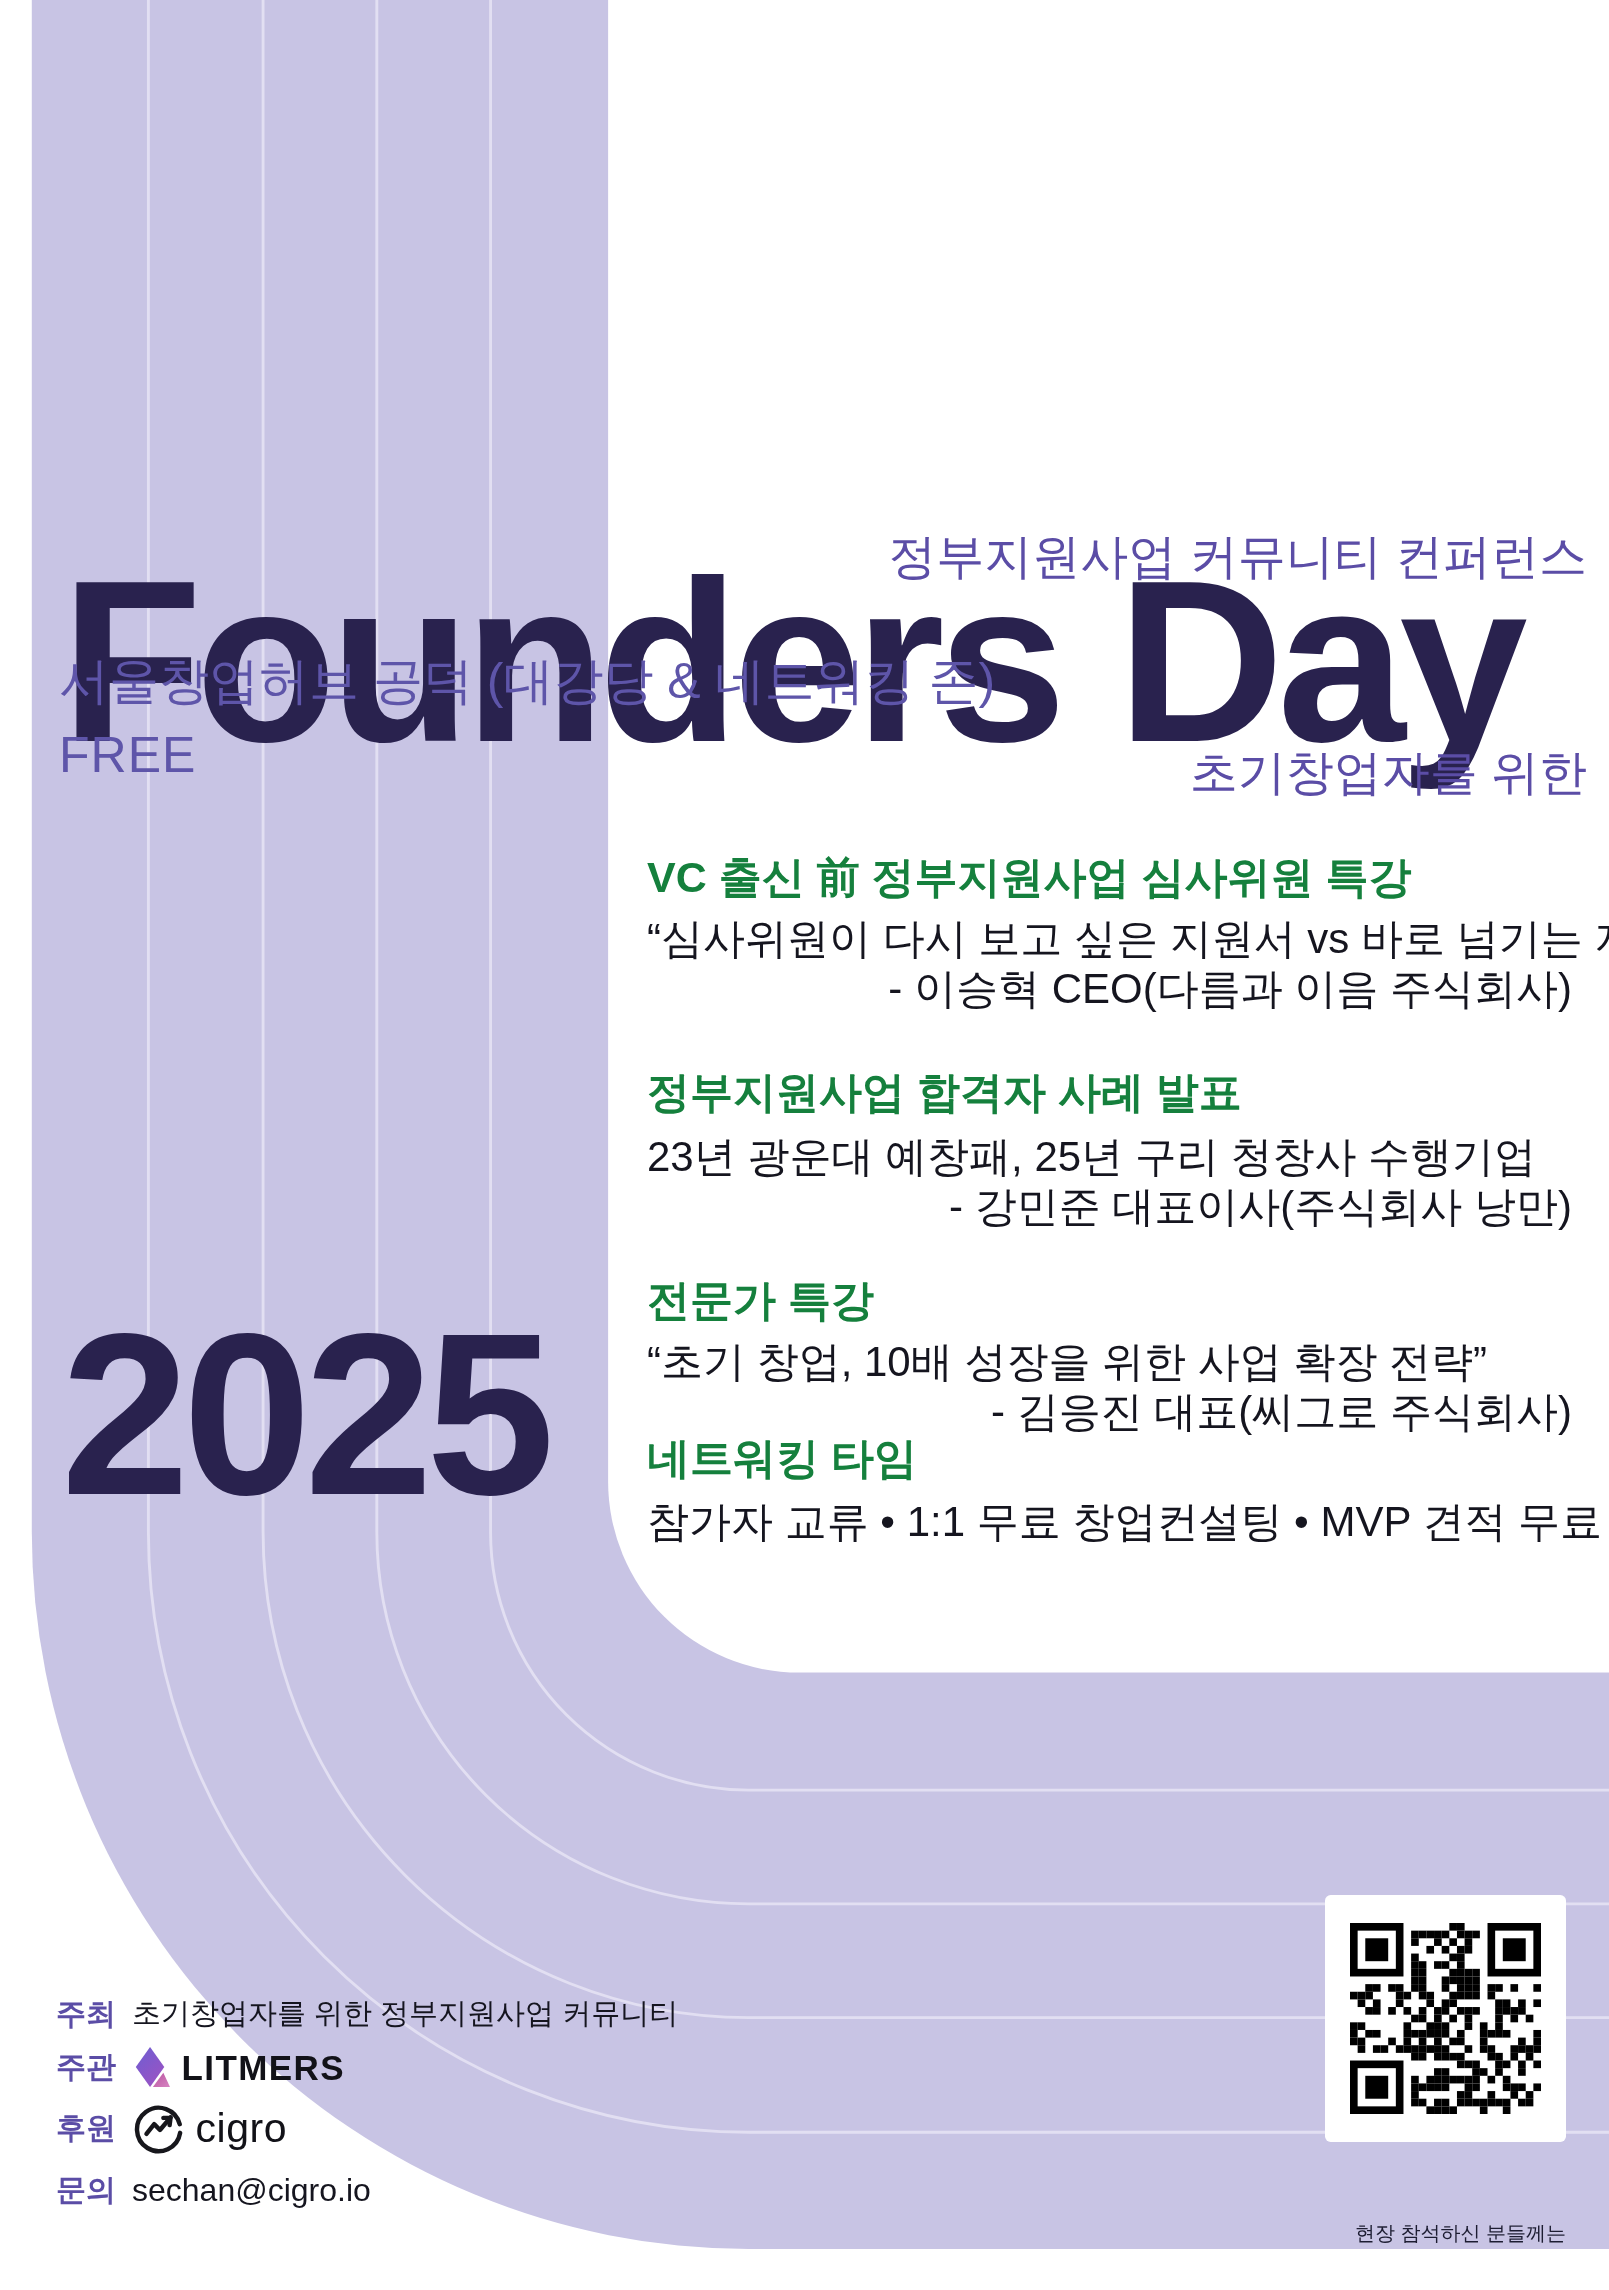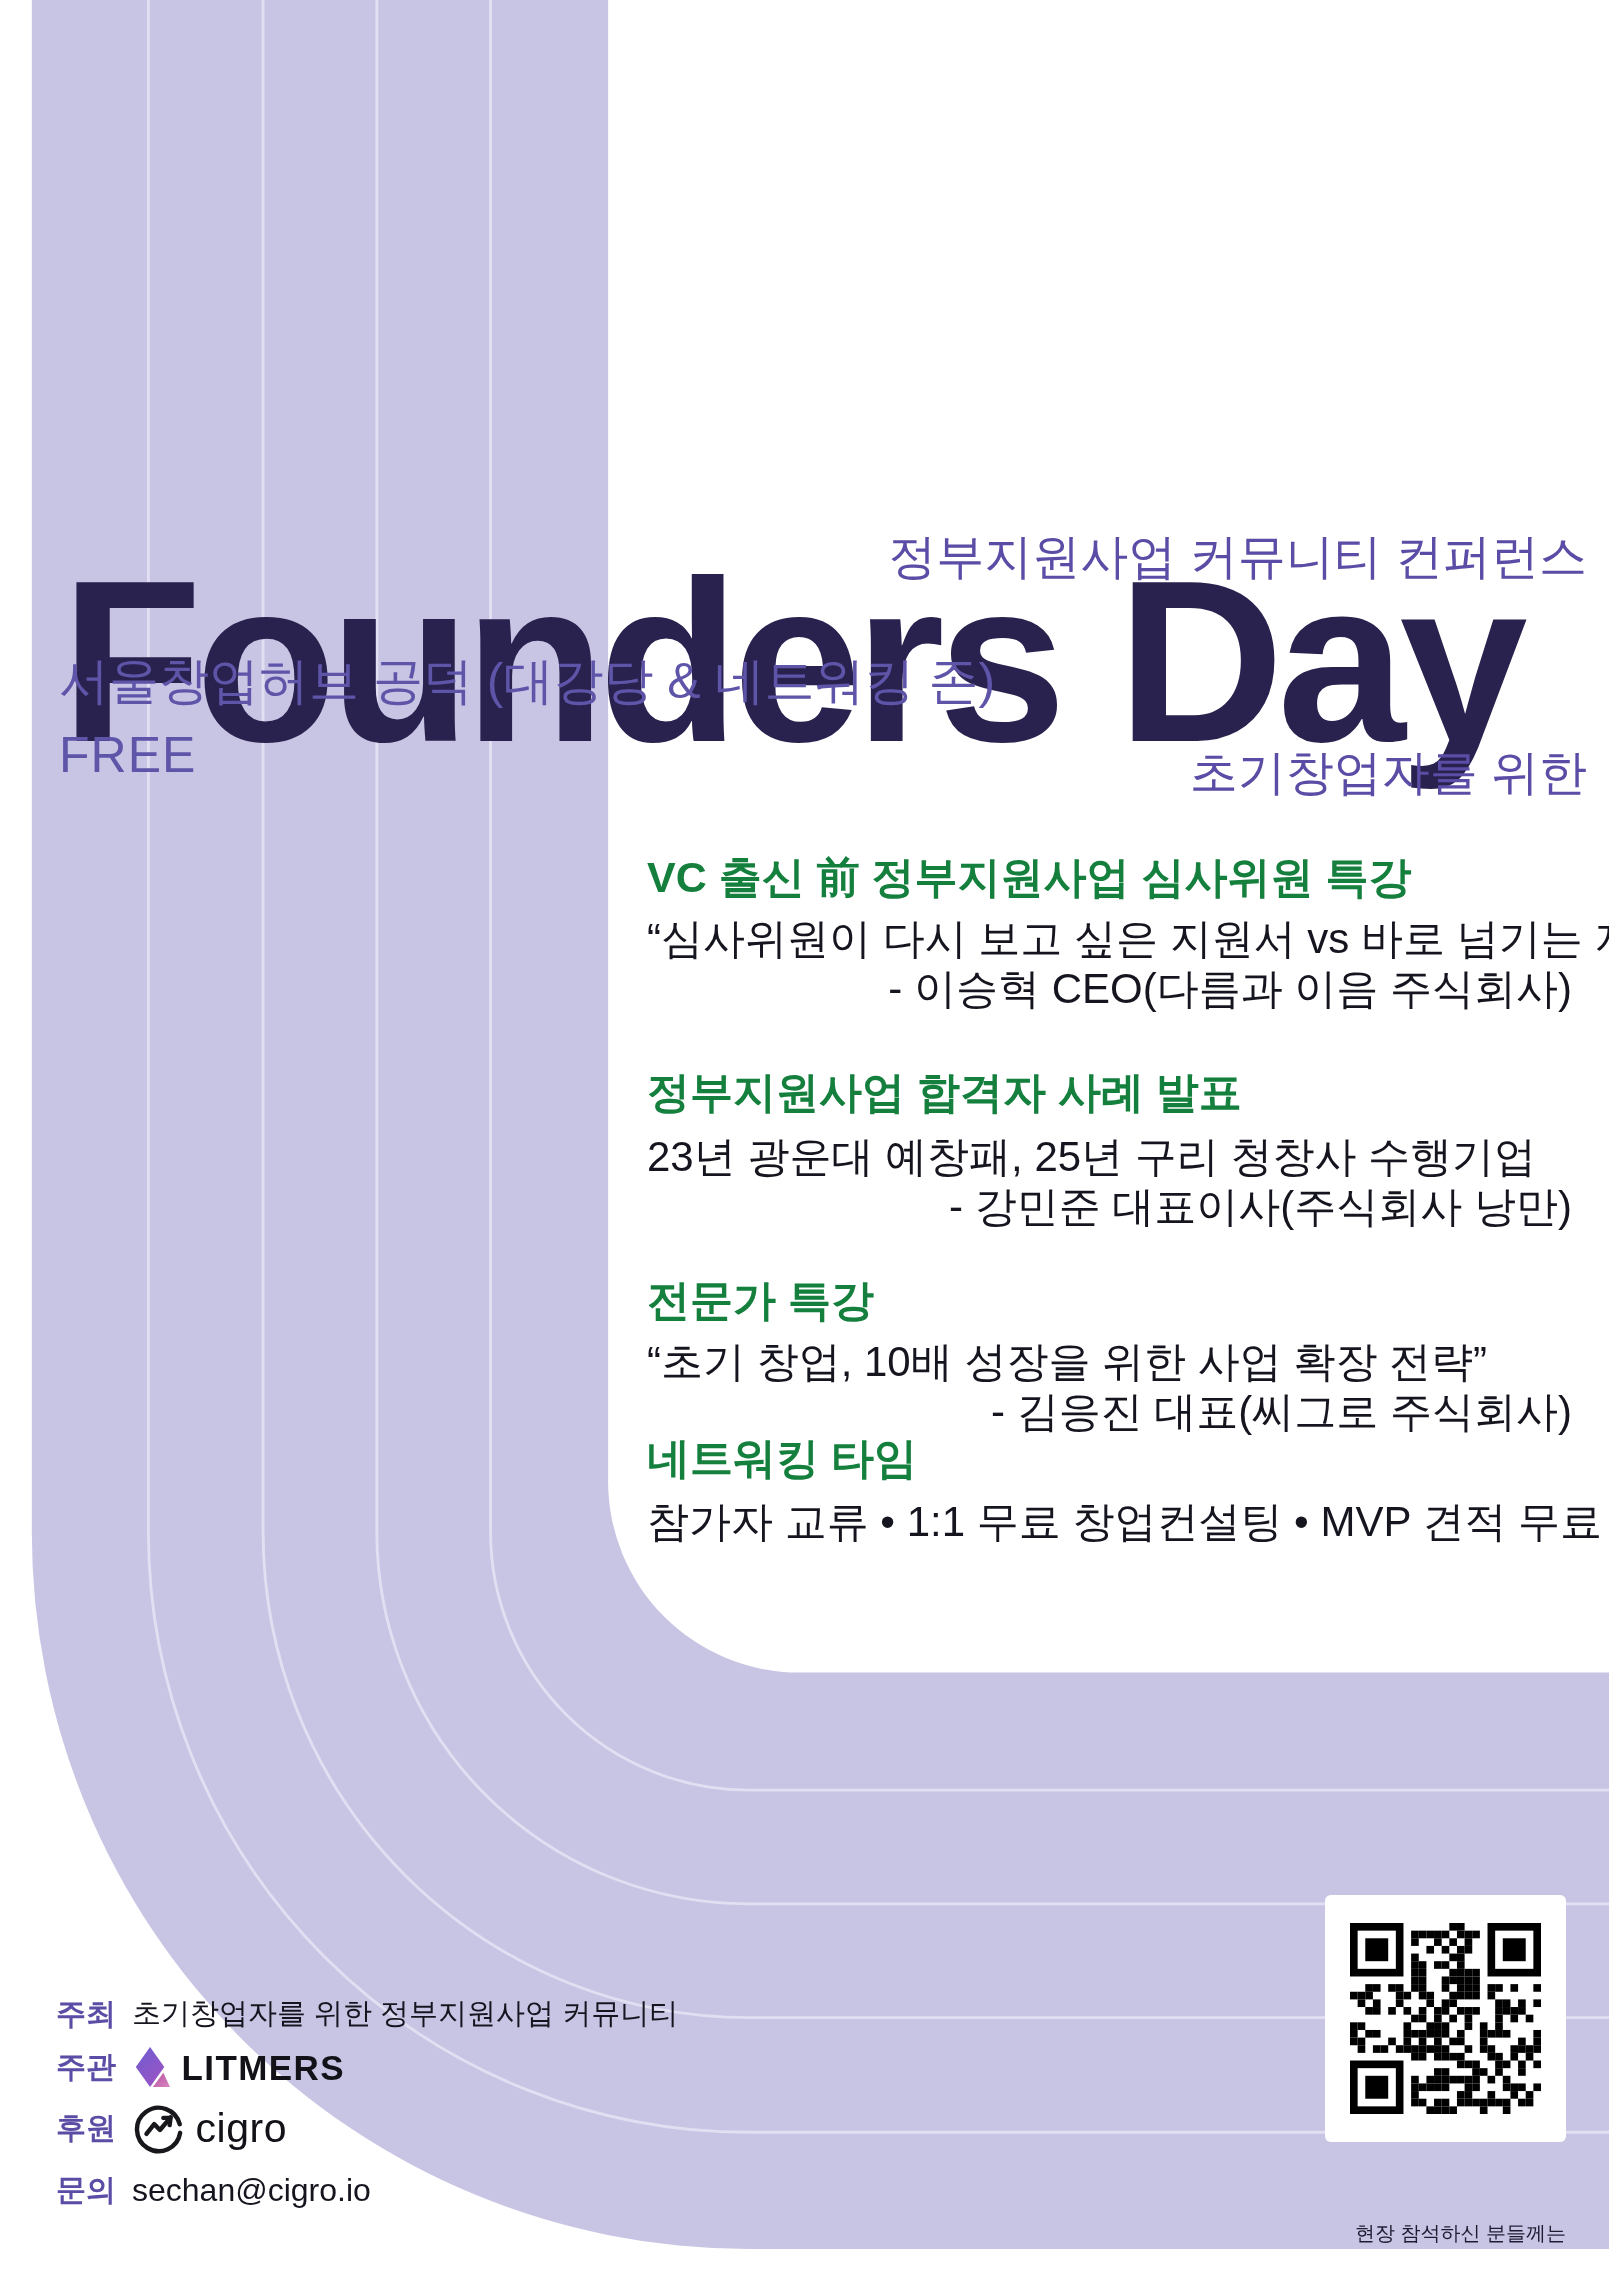--- a/index.html
+++ b/index.html
@@ -72,20 +72,21 @@
       <path d="M155,-10 L155,1603 A628,628 0 0 0 783,2231 L1694,2231"></path>
       <path d="M275,-10 L275,1603 A508,508 0 0 0 783,2111 L1694,2111"></path>
       <path d="M394,-10 L394,1603 A389,389 0 0 0 783,1992 L1694,1992"></path>
       <path d="M513,-10 L513,1603 A270,270 0 0 0 783,1873 L1694,1873"></path>
     </g>
     <path d="M636,-10 L636,1550 A200,200 0 0 0 836,1750 L1694,1750 L1694,-10 Z" fill="#ffffff"></path>
   </svg>
 
   <div class="layer title">
     <div>Founders Day</div>
+    <div>2025</div>
   </div>
 
   <div class="layer subtitle">
     <div>정부지원사업 커뮤니티 컨퍼런스</div>
     <div>초기창업자를 위한</div>
   </div>
 
   <div class="layer info-line info-venue">서울창업허브 공덕 (대강당 &amp; 네트워킹 존)</div>
   <div class="layer info-line info-free">FREE</div>
 

